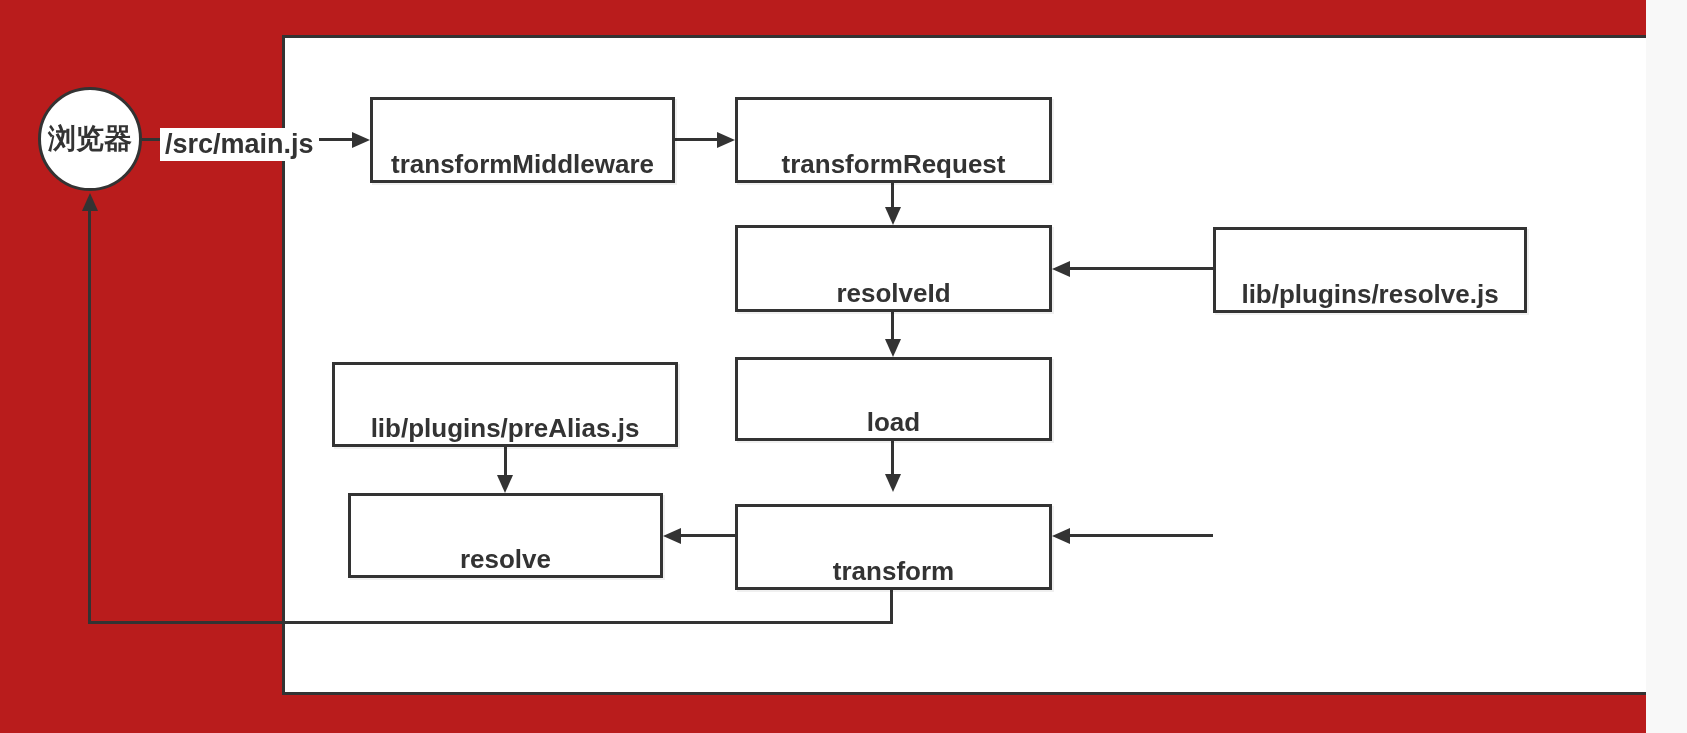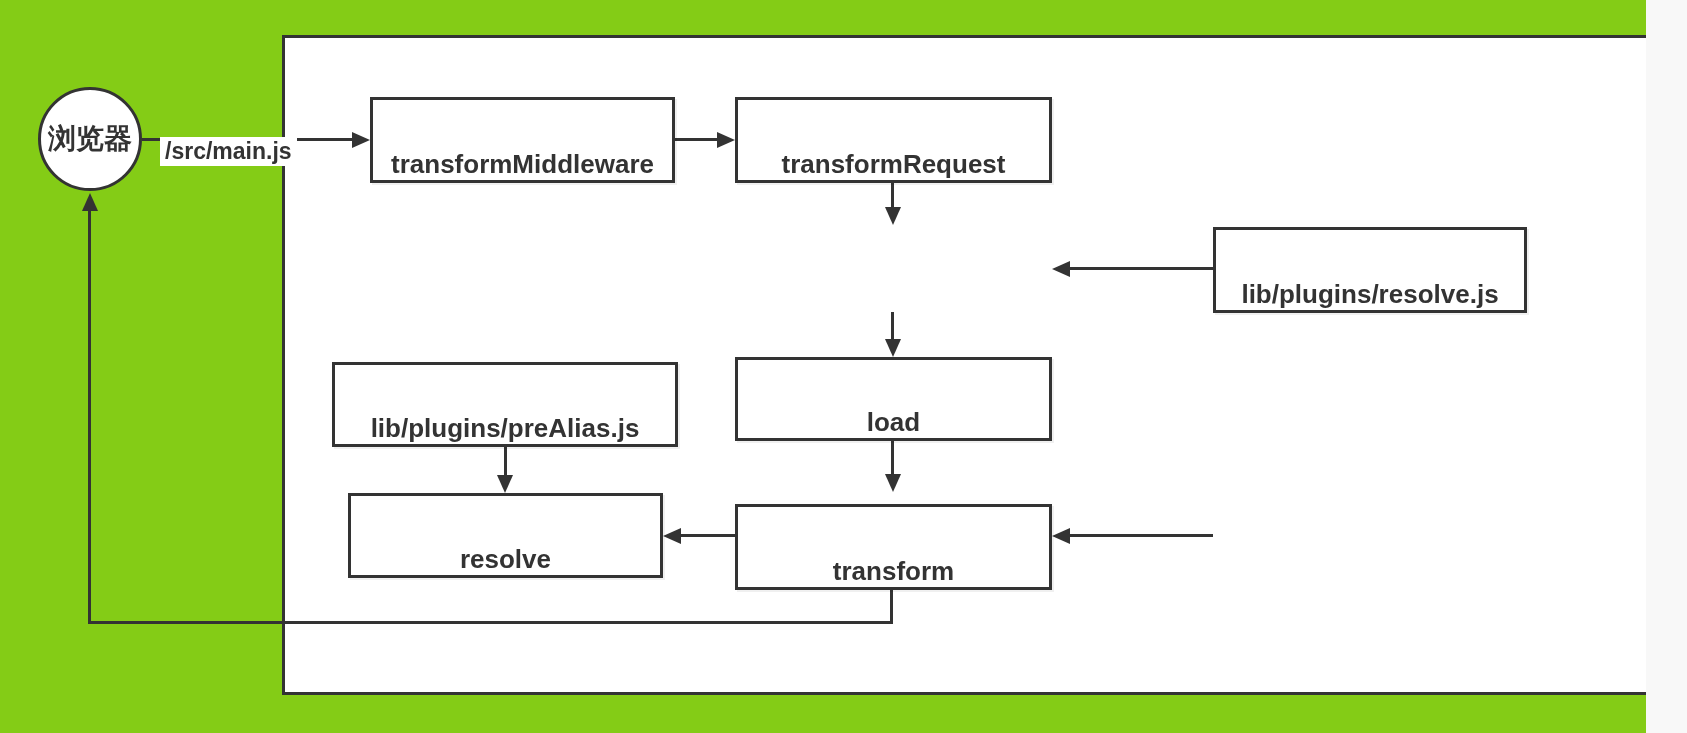--- a/index.html
+++ b/index.html
@@ -5,21 +5,21 @@
   html, body {
     margin: 0;
     padding: 0;
     background: #f8f8f8;
     font-family: "Liberation Sans", sans-serif;
   }
   .canvas {
     position: relative;
     width: 1646px;
     height: 733px;
-    background: #84cc16;
+    background: #b91c1c;
     overflow: hidden;
     color: #333333;
   }
   .outer-rect {
     position: absolute;
     left: 282px; top: 35px;
     width: 1368px; height: 660px;
     background: #ffffff;
     border: 3px solid #333333;
     box-sizing: border-box;
@@ -66,25 +66,25 @@
     position: absolute;
     width: 0; height: 0;
     z-index: 2;
   }
   .ah-r { border-left: 18px solid #333333; border-top: 8px solid transparent; border-bottom: 8px solid transparent; }
   .ah-l { border-right: 18px solid #333333; border-top: 8px solid transparent; border-bottom: 8px solid transparent; }
   .ah-d { border-top: 18px solid #333333; border-left: 8px solid transparent; border-right: 8px solid transparent; }
   .ah-u { border-bottom: 18px solid #333333; border-left: 8px solid transparent; border-right: 8px solid transparent; }
   .edge-label {
     position: absolute;
-    left: 160px; top: 137px;
+    left: 160px; top: 128px;
     background: #ffffff;
     padding: 1px 5px;
     font-weight: bold;
-    font-size: 23px;
+    font-size: 27px;
     color: #333333;
     z-index: 3;
     white-space: nowrap;
   }
   
   .n-middleware      { left: 370px;  top: 97px;  width: 305px; height: 86px; }
   .n-request         { left: 735px;  top: 97px;  width: 317px; height: 86px; }
   .n-resolveid       { left: 735px;  top: 225px; width: 317px; height: 87px; }
   .n-lib-resolve     { left: 1213px; top: 227px; width: 314px; height: 86px; }
   .n-load            { left: 735px;  top: 357px; width: 317px; height: 84px; }
@@ -138,20 +138,23 @@
   <div class="ah ah-u" style="left:82px; top:193px;"></div>
 
   <div class="node n-middleware">
     <span>transformMiddleware</span>
   </div>
 
   <div class="node n-request">
     <span>transformRequest</span>
   </div>
 
+  <div class="node n-resolveid">
+    <span>resolveId</span>
+  </div>
 
   <div class="node n-lib-resolve">
     <span>lib/plugins/resolve.js</span>
   </div>
 
   <div class="node n-load">
     <span>load</span>
   </div>
 
   <div class="node n-lib-prealias">

